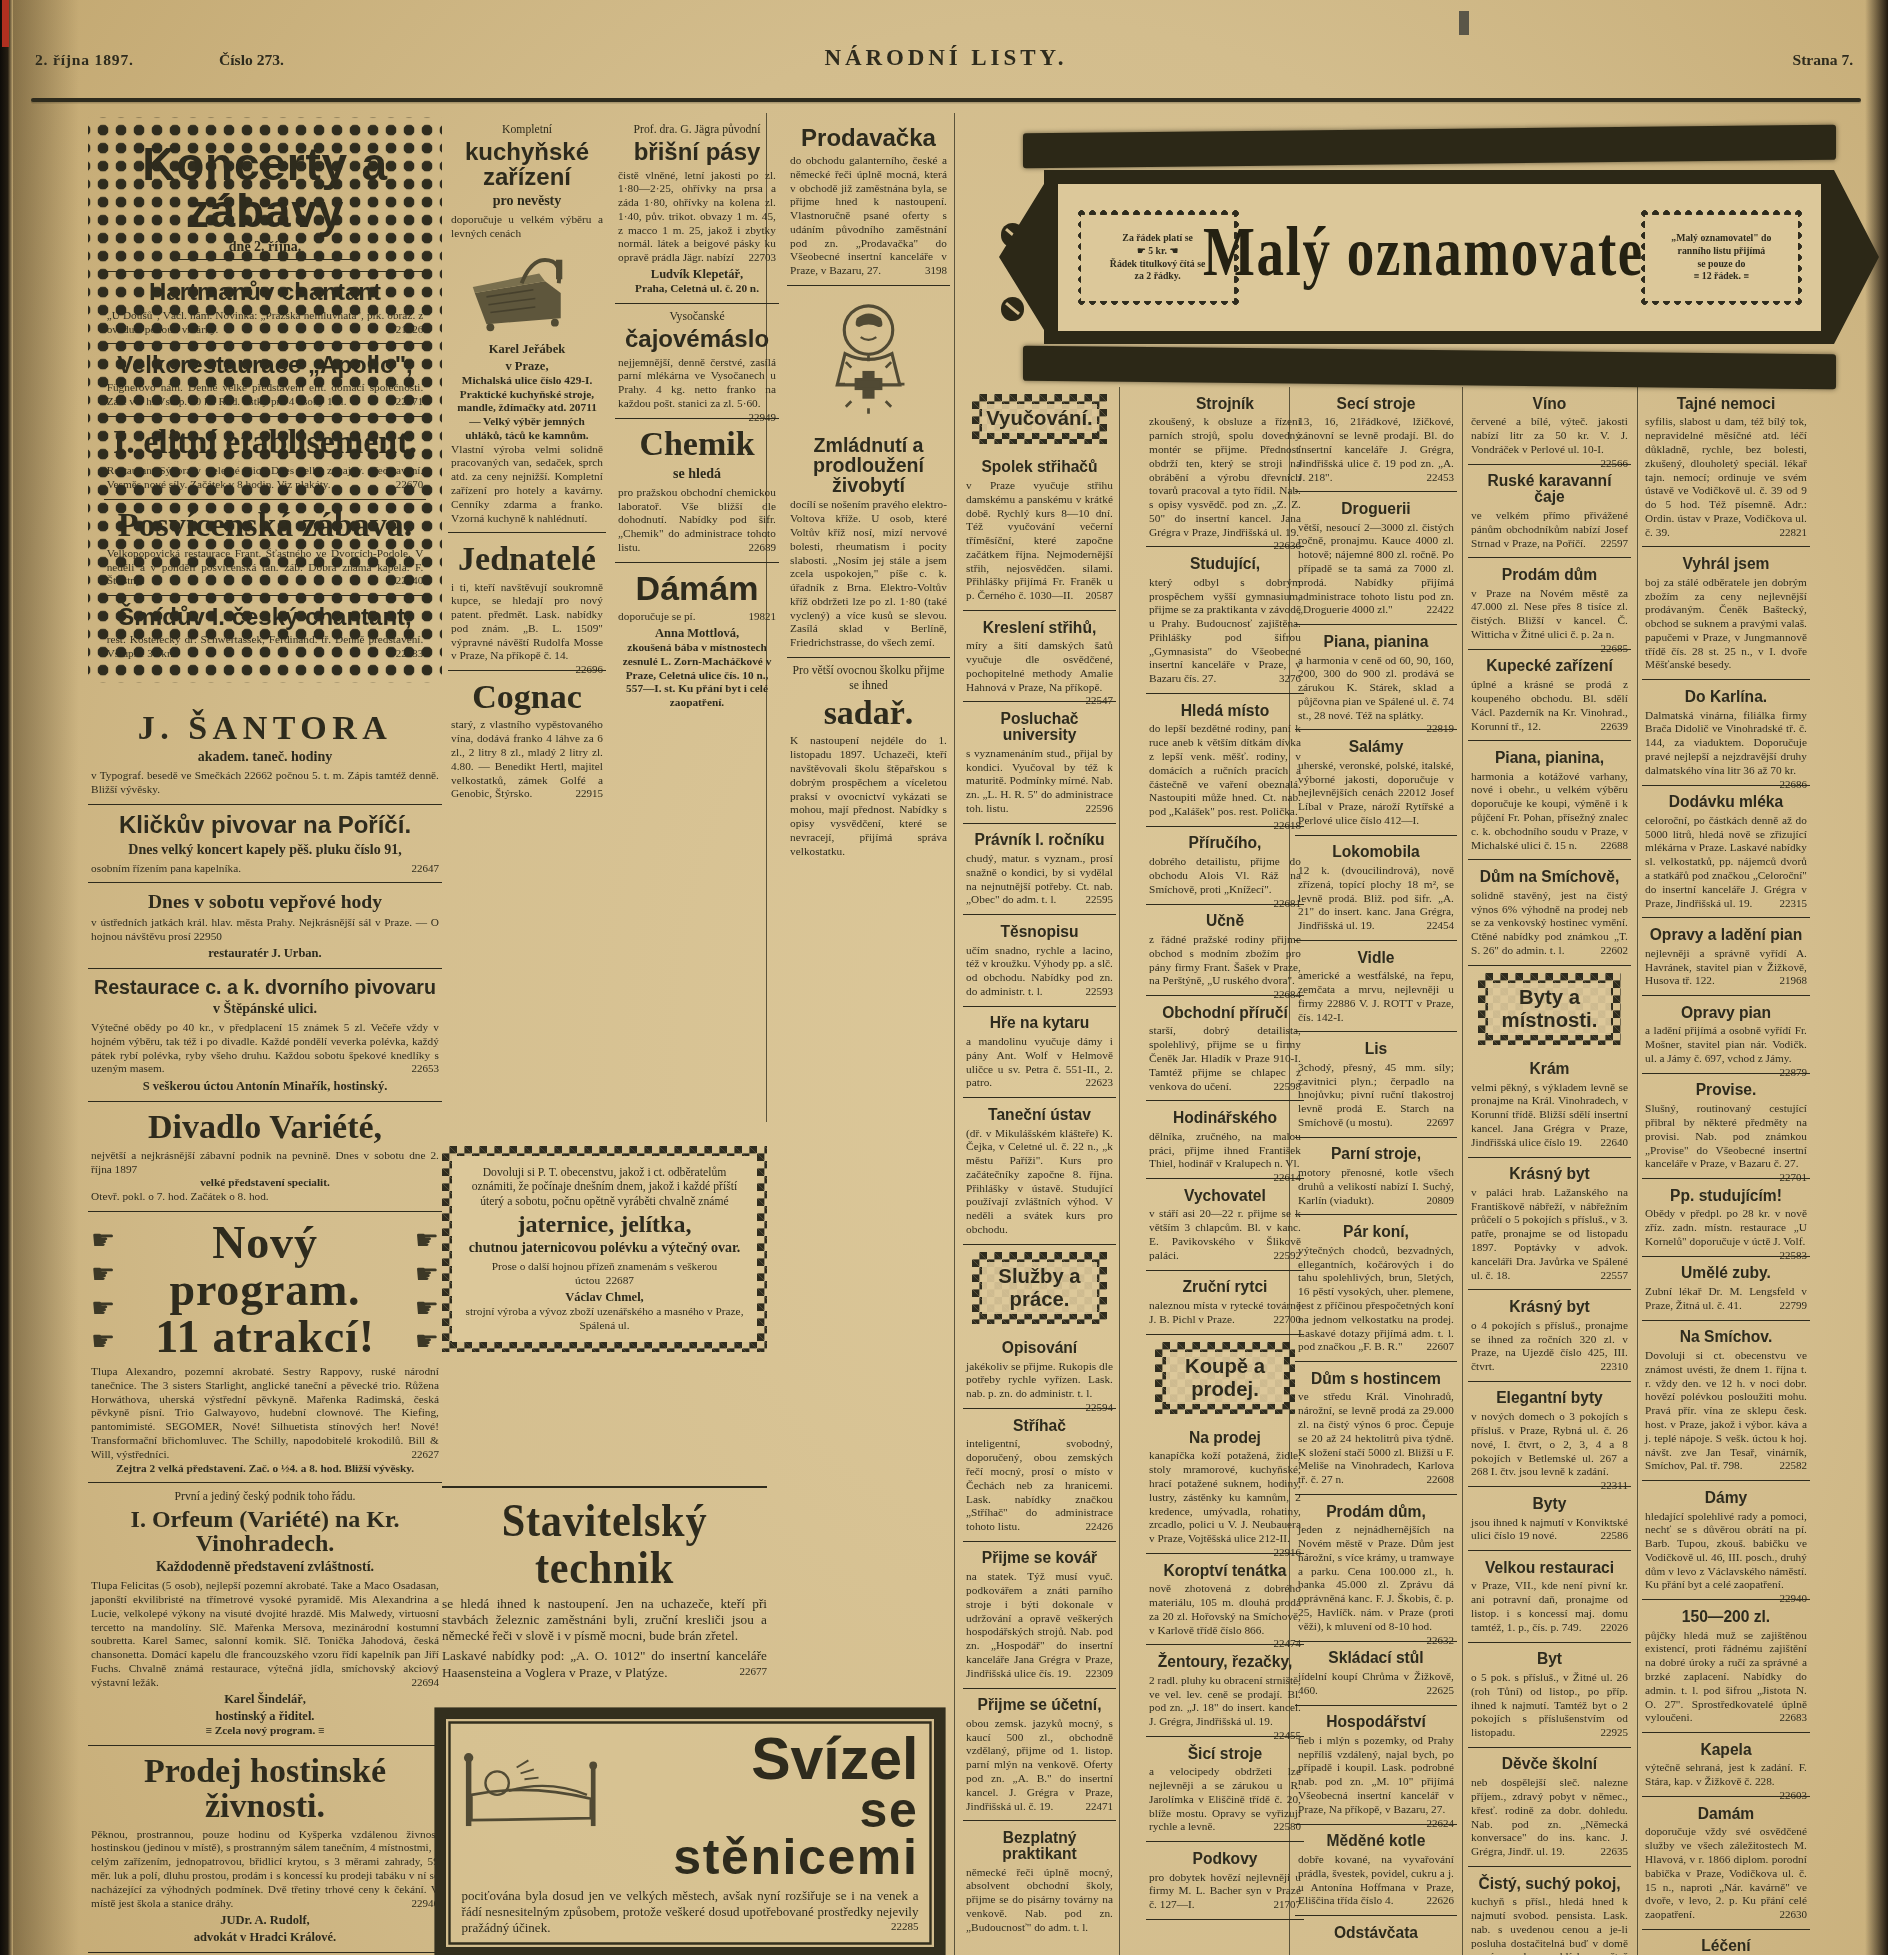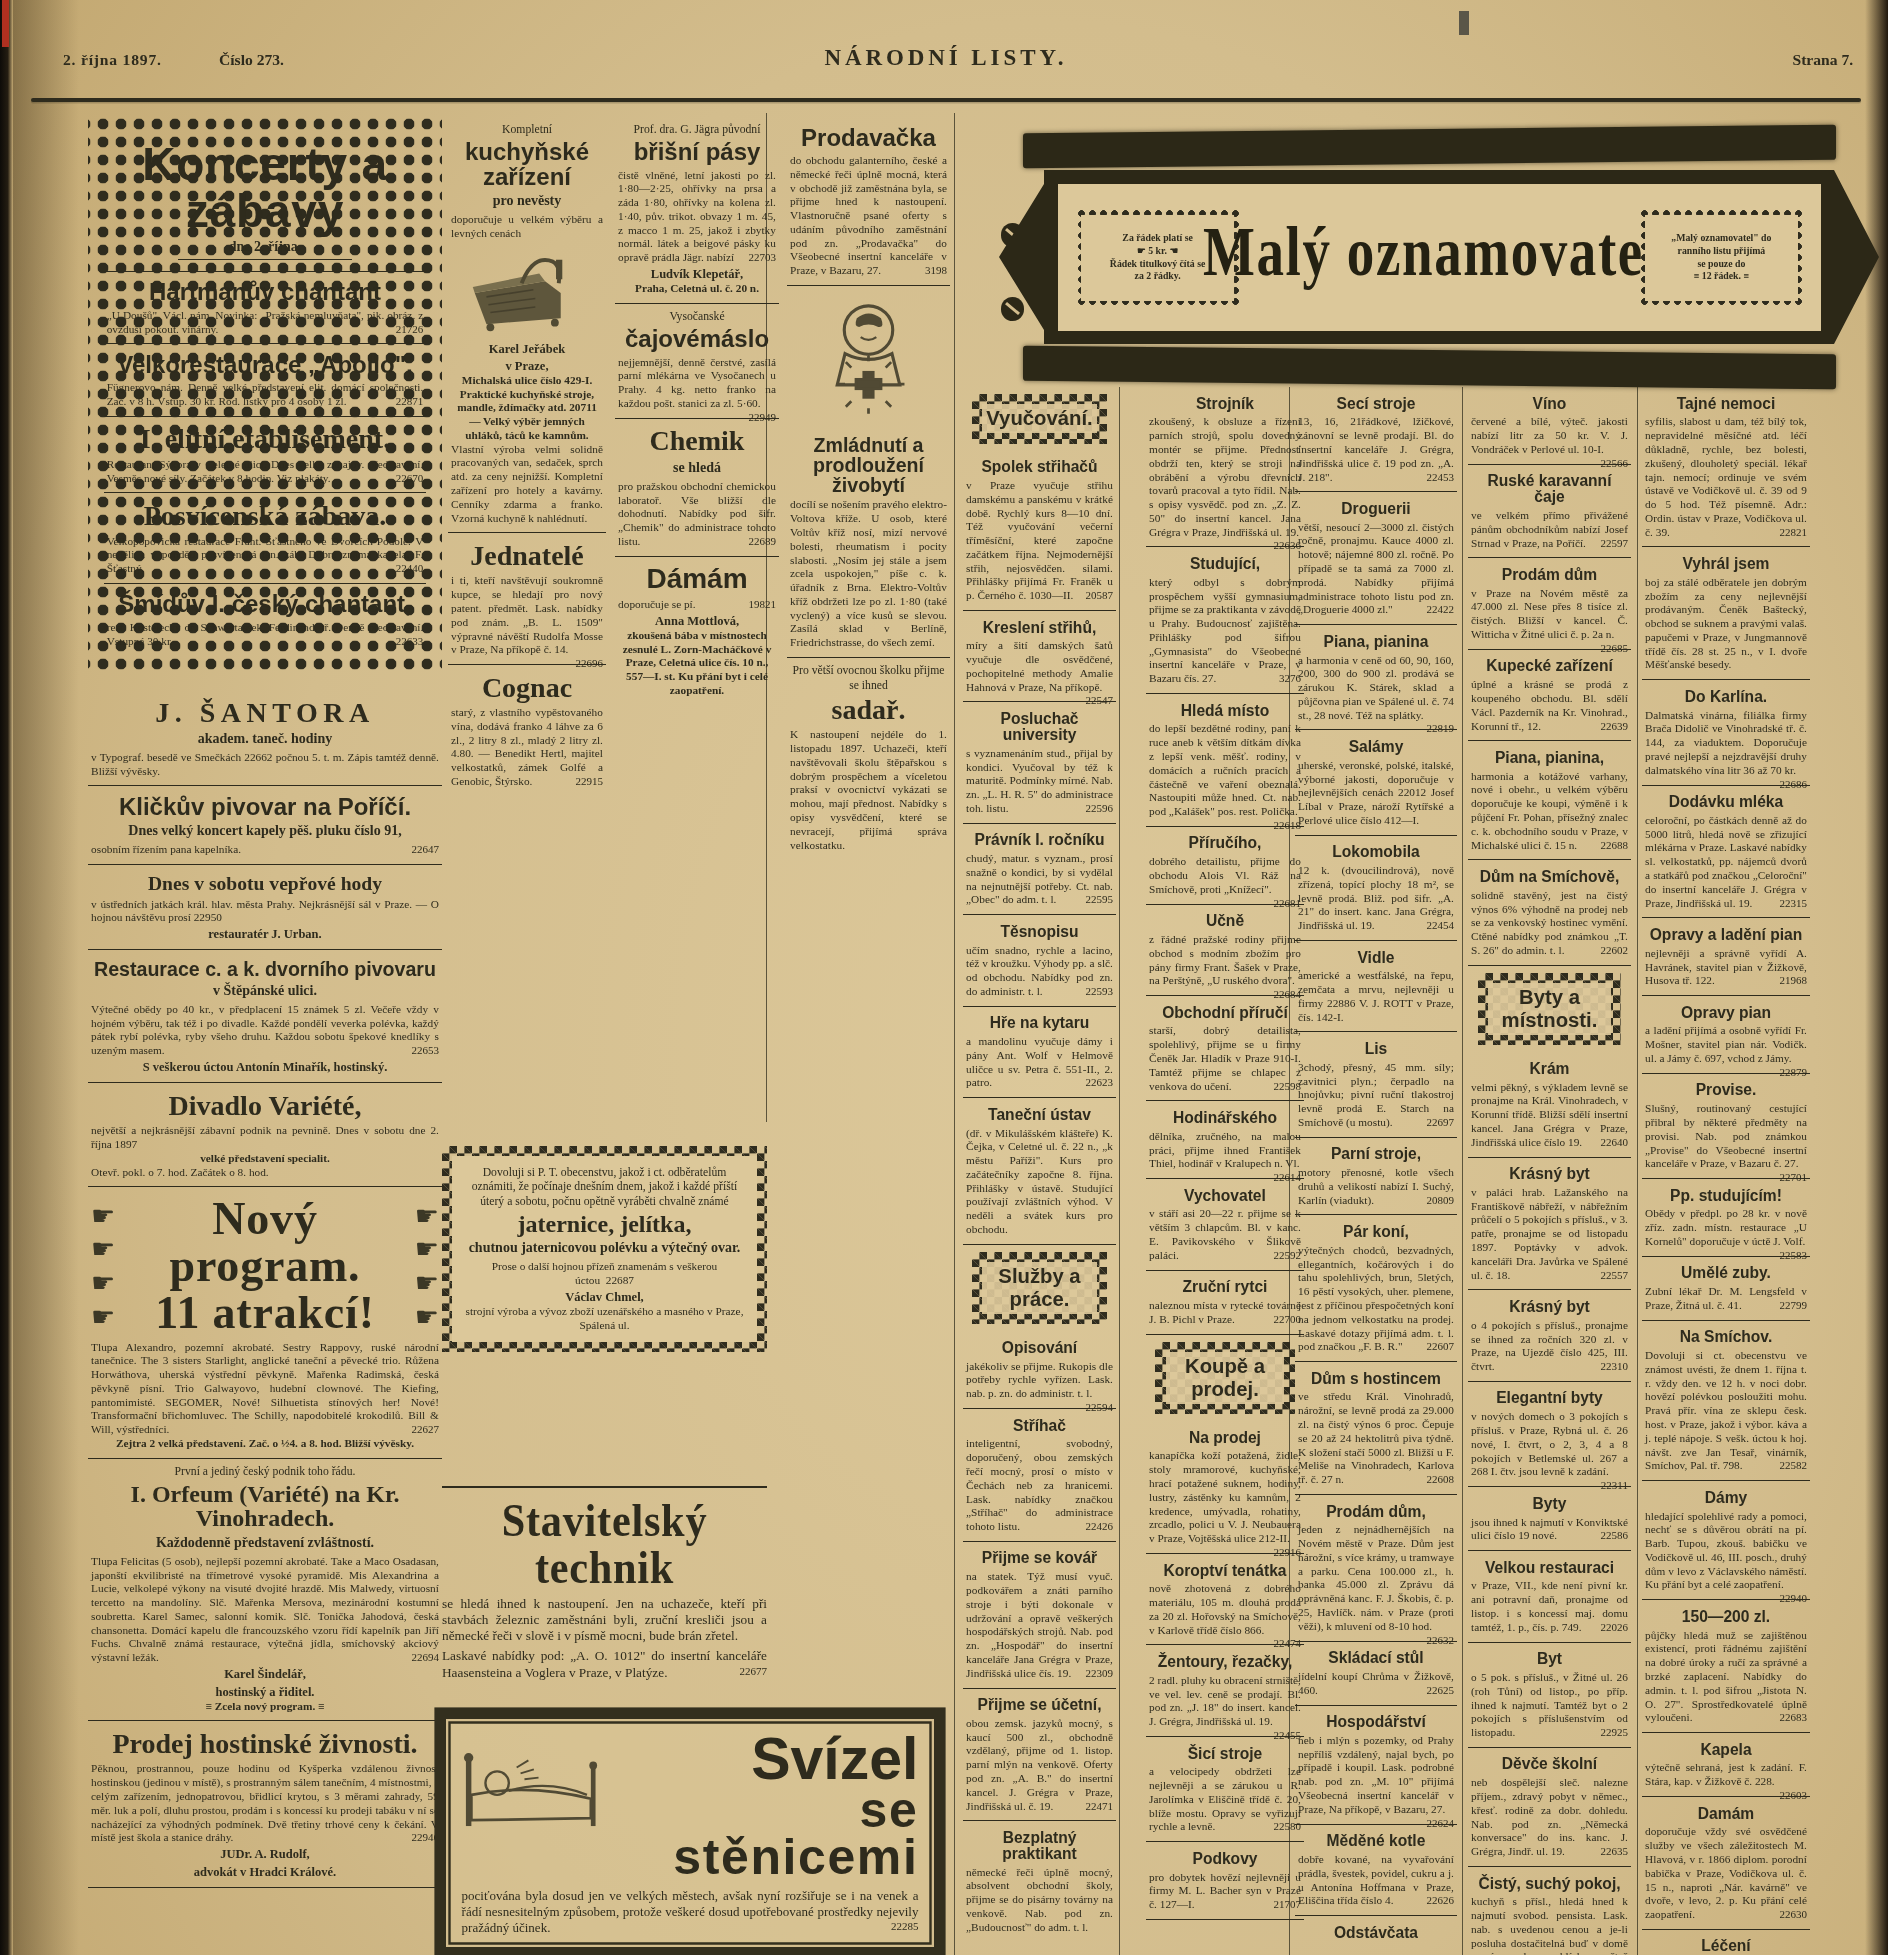--- a/index.html
+++ b/index.html
@@ -25,36 +25,36 @@
       var(--paper);
   }
   .edge-left{position:absolute;left:0;top:0;width:13.3px;height:2634px;background:linear-gradient(90deg,#0d0b08,#241d12 60%,rgba(36,29,18,0));}
   .edge-left-shade{position:absolute;left:13.3px;top:0;width:66px;height:2634px;background:linear-gradient(90deg,rgba(60,45,20,.45),rgba(60,45,20,0));}
   .edge-right{position:absolute;right:0;top:0;width:23.5px;height:2634px;background:linear-gradient(270deg,#20180e,rgba(32,24,14,0));}
   .bm1{position:absolute;left:2.3px;top:0;width:6.3px;height:47px;background:#b03020;}
   .bm2{position:absolute;left:1459px;top:11px;width:10.2px;height:23.5px;background:#5a5648;}
 
   
   .masthead{position:absolute;left:35px;top:38px;width:1822px;height:43px;font-family:"Liberation Serif",serif;}
-  .mh-left{position:absolute;left:0;top:13.3px;font-size:15.6px;font-weight:bold;letter-spacing:0.8px;margin-left:28px;}
+  .mh-left{position:absolute;left:0;top:13.3px;font-size:15.6px;font-weight:bold;letter-spacing:0.8px;}
   .mh-issue{position:absolute;left:184px;top:13.3px;font-size:15.6px;font-weight:bold;}
   .mh-title{position:absolute;left:0;right:0;top:7px;text-align:center;font-size:23px;font-weight:bold;letter-spacing:3.9px;}
   .mh-page{position:absolute;right:3.9px;top:13.3px;font-size:15.6px;font-weight:bold;}
   .mh-rule{position:absolute;left:31px;top:98px;width:1830px;height:4.3px;background:var(--ink);border-radius:2.3px;box-shadow:0 1.6px 0 rgba(46,43,29,.25);}
 
   
   .colbox{position:absolute;}
   .ad{padding:6.3px 3.1px 7px;border-bottom:1.6px solid var(--ink);}
   .ad:last-child{border-bottom:none;}
   .ad-pre{font-size:11.7px;line-height:1.25;text-align:center;}
   .ad-h{font-family:"Liberation Sans","DejaVu Sans",sans-serif;font-weight:bold;text-align:center;line-height:1.02;margin:2.3px 0 3.9px;}
   .h-s{font-size:15.6px;}
   .h-m{font-size:19.6px;}
   .h-l{font-size:24px;}
-  .h-xl{font-size:28px;}
+  .h-xl{font-size:34px;}
   .h-xxl{font-size:46px;letter-spacing:0.8px;}
   .serif{font-family:"Liberation Serif","DejaVu Serif",serif;}
   .spread{letter-spacing:5.5px;}
   .cond{transform:scaleX(.92);transform-origin:center;}
   .ad-h2{font-size:14px;font-weight:bold;text-align:center;margin:1.6px 0 3.9px;font-family:"Liberation Serif",serif;}
   .ad-b{font-size:11.3px;line-height:1.22;text-align:justify;}
   .ad-b.center{text-align:center;}
   .adnum{float:right;font-size:11px;padding-left:11.7px;}
   .sig{font-size:12.5px;font-weight:bold;text-align:right;margin-top:2.3px;}
   .sig.c{text-align:center;}

